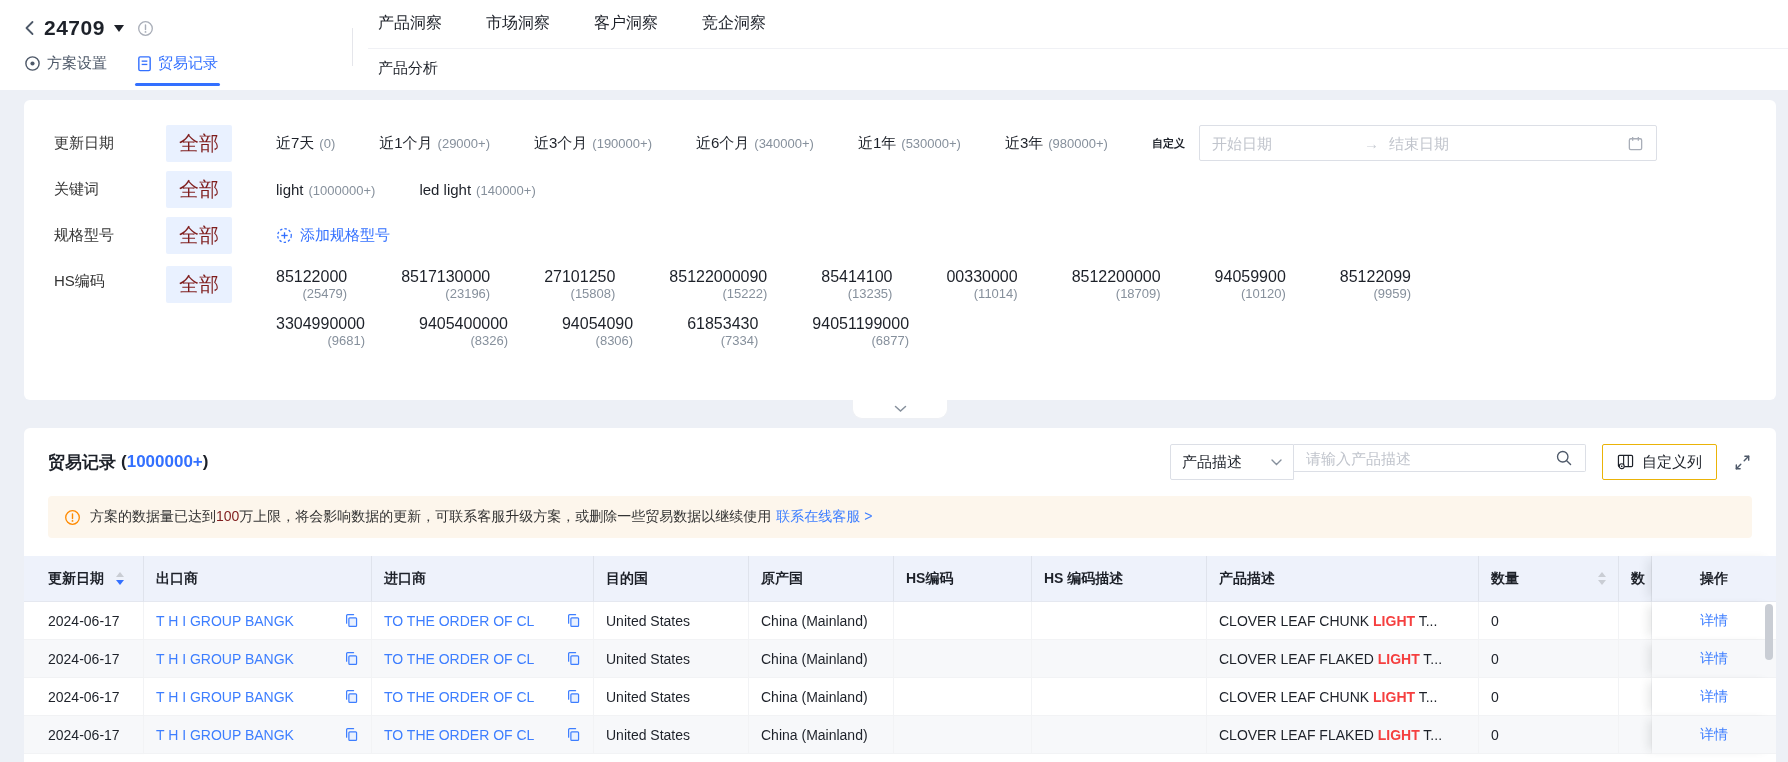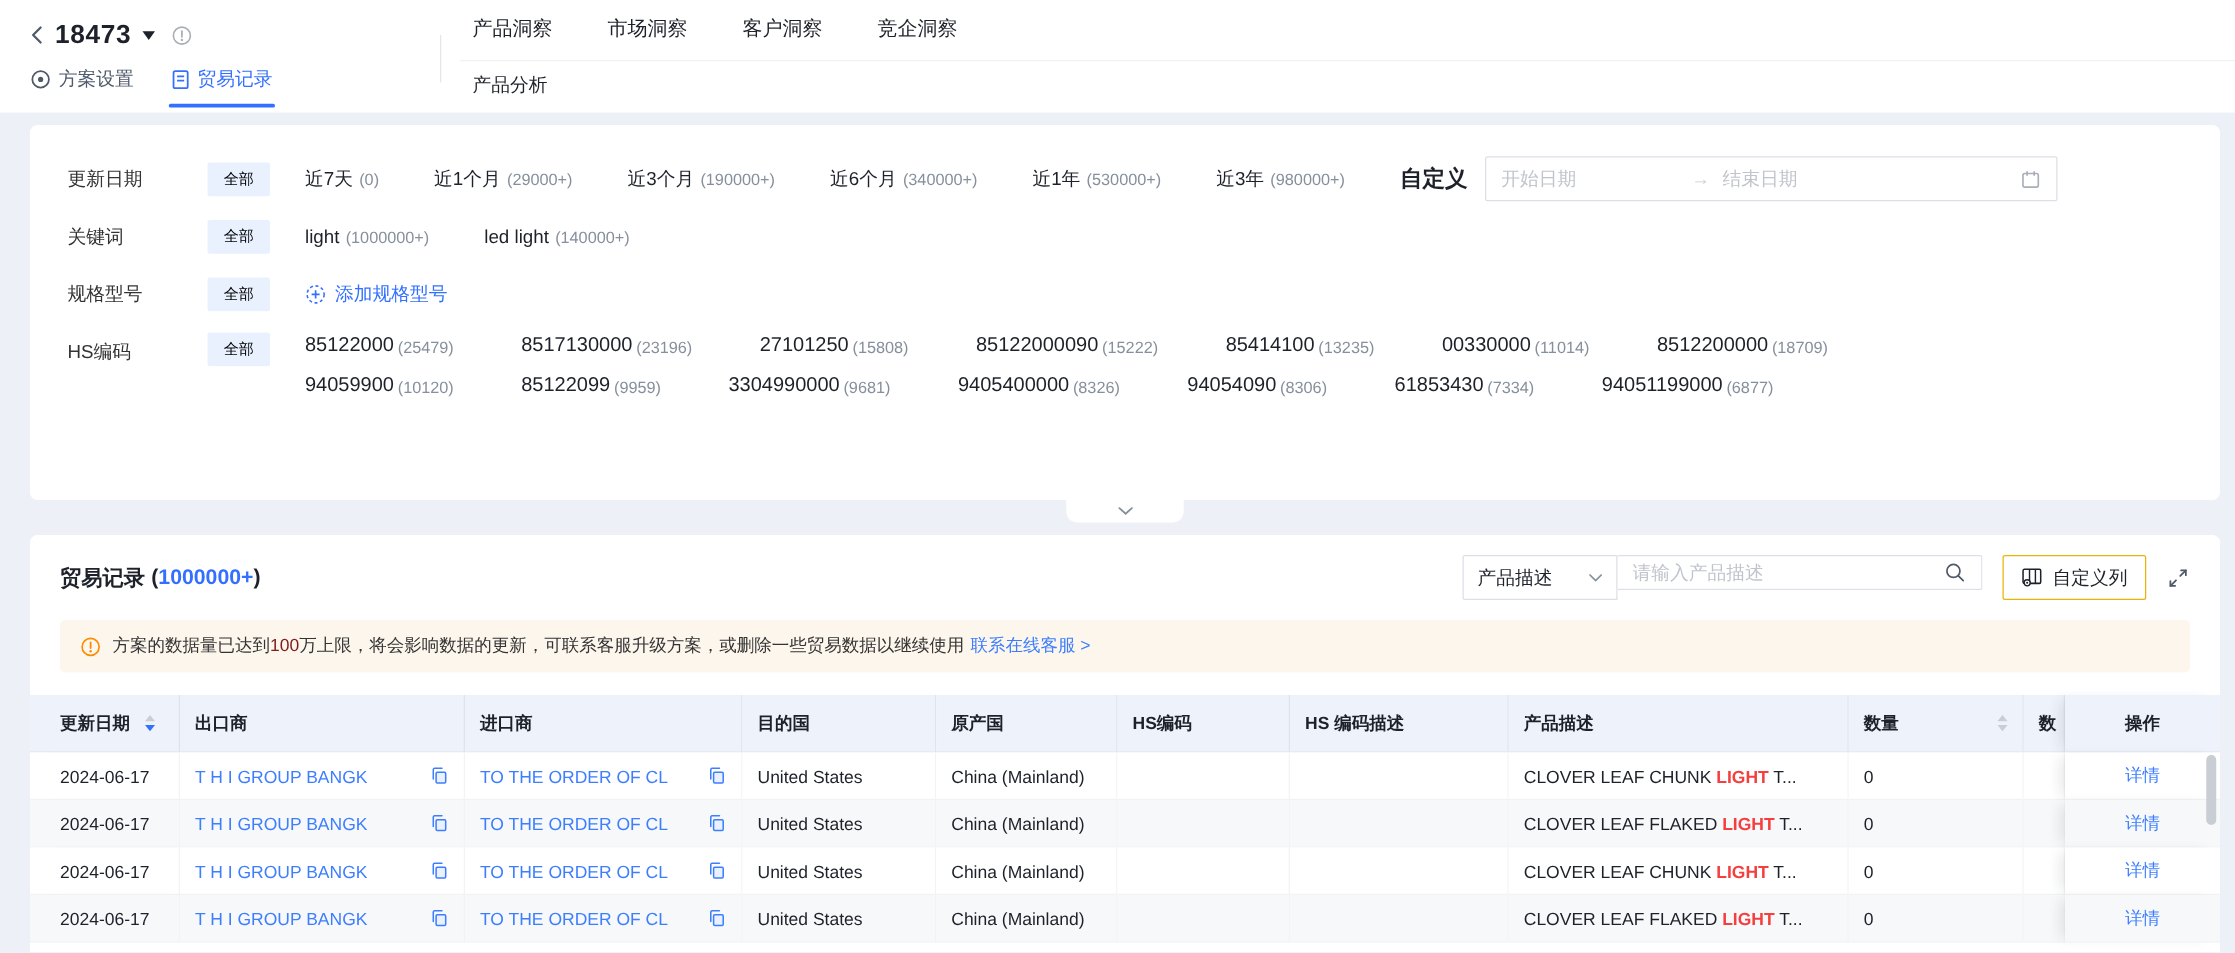--- a/index.html
+++ b/index.html
@@ -26,34 +26,34 @@
   .topnav .nav-item { font-size:16px; color:#1D2129; cursor:pointer; }
   .topnav-divider { position:absolute; left:368px; right:0; top:48px; height:1px; background:#F0F1F5; }
   .subnav { position:absolute; left:378px; top:59px; font-size:15px; color:#1D2129; }
 
   
   .filter-card { position:absolute; left:24px; right:12px; top:100px; height:300px;
     background:#fff; border-radius:6px; padding:20px 30px 0; }
   .f-row { display:flex; align-items:center; min-height:46px; }
   .f-row.hs { align-items:flex-start; padding-top:8px; position:relative; }
   .f-label { width:112px; flex-shrink:0; font-size:15px; color:#333; }
-  .chip-all { background:#E9F1FF; color:#000000; font-size:12px; padding:5px 13px; border-radius:2px; margin-right:28px; cursor:pointer; flex-shrink:0; }
+  .chip-all { background:#E9F1FF; color:#7f1d1d; font-size:20px; padding:5px 13px; border-radius:2px; margin-right:44px; cursor:pointer; flex-shrink:0; }
   .f-opt { display:flex; align-items:baseline; margin-right:44px; cursor:pointer; white-space:nowrap; }
   .f-opt .opt-text { font-size:15px; color:#1D2129; }
   .f-opt .opt-count { font-size:13px; color:#86909C; margin-left:5px; }
-  .custom-label { font-size:18px; color:#1D2129; font-weight:bold; margin-right:14px; cursor:pointer; }
+  .custom-label { font-size:11px; color:#1D2129; font-weight:bold; margin-right:14px; cursor:pointer; }
   .date-range { display:flex; align-items:center; border:1px solid #DCDFE6; border-radius:2px;
     height:36px; width:458px; padding:0 12px; background:#fff; }
   .date-range input { border:none; outline:none; font-size:15px; width:150px; color:#1D2129; font-family:inherit; background:transparent; }
   .date-range input::placeholder { color:#C0C4CC; }
   .range-arrow { color:#C9CDD4; font-size:15px; margin:0 10px 0 2px; }
   .cal-icon { margin-left:auto; display:flex; }
   .add-spec { display:flex; align-items:center; gap:7px; color:#3370FF; font-size:15px; cursor:pointer; }
   .hs-codes { display:flex; flex-wrap:wrap; row-gap:14px; max-width:1300px; padding-top:2px; }
-  .hs-item { display:flex; align-items:center; margin-right:54px; cursor:pointer; white-space:nowrap; }
+  .hs-item { display:flex; align-items:flex-end; margin-right:54px; cursor:pointer; white-space:nowrap;flex-direction:column; }
   .hs-item .code { font-size:16px; color:#1D2129; }
   .hs-item .count { font-size:13px; color:#86909C; margin-left:3px; }
   .hs-right { position:absolute; right:0; top:6px; display:flex; align-items:center; gap:18px; }
   .expand-toggle { display:flex; align-items:center; gap:5px; color:#4E5969; font-size:15px; cursor:pointer; }
   .digits-select { border:1px solid #DCDFE6; border-radius:2px; height:36px; width:118px;
     display:flex; align-items:center; justify-content:space-between; padding:0 11px; font-size:15px; color:#1D2129; cursor:pointer; background:#fff; }
   .collapse-tab { position:absolute; left:50%; bottom:-19px; transform:translateX(-50%);
     width:96px; height:19px; background:#fff; border:1px solid #EEF0F4; border-top:none;
     border-radius:0 0 10px 10px; display:flex; align-items:center; justify-content:center; cursor:pointer; }
 
@@ -109,21 +109,21 @@
 </head>
 <body>
 
 <div class="topbar">
   <div class="topbar-left">
     <span class="back-icon">
       <svg width="11" height="16" viewBox="0 0 11 16">
           <polyline points="8.5,2 2.5,8 8.5,14" fill="none" stroke="#4E5969" stroke-width="1.8" stroke-linecap="round" stroke-linejoin="round"></polyline>
         </svg>
     </span>
-    <span class="plan-title">18473</span>
+    <span class="plan-title">24709</span>
     <span class="title-caret"></span>
     <span class="info-icon">
       <svg width="17" height="17" viewBox="0 0 18 18">
           <circle cx="9" cy="9" r="7.2" fill="none" stroke="#A9AEB8" stroke-width="1.4"></circle>
           <line x1="9" y1="5.2" x2="9" y2="10" stroke="#A9AEB8" stroke-width="1.5" stroke-linecap="round"></line>
           <circle cx="9" cy="12.6" r="1" fill="#A9AEB8"></circle>
         </svg>
     </span>
   </div>
 

